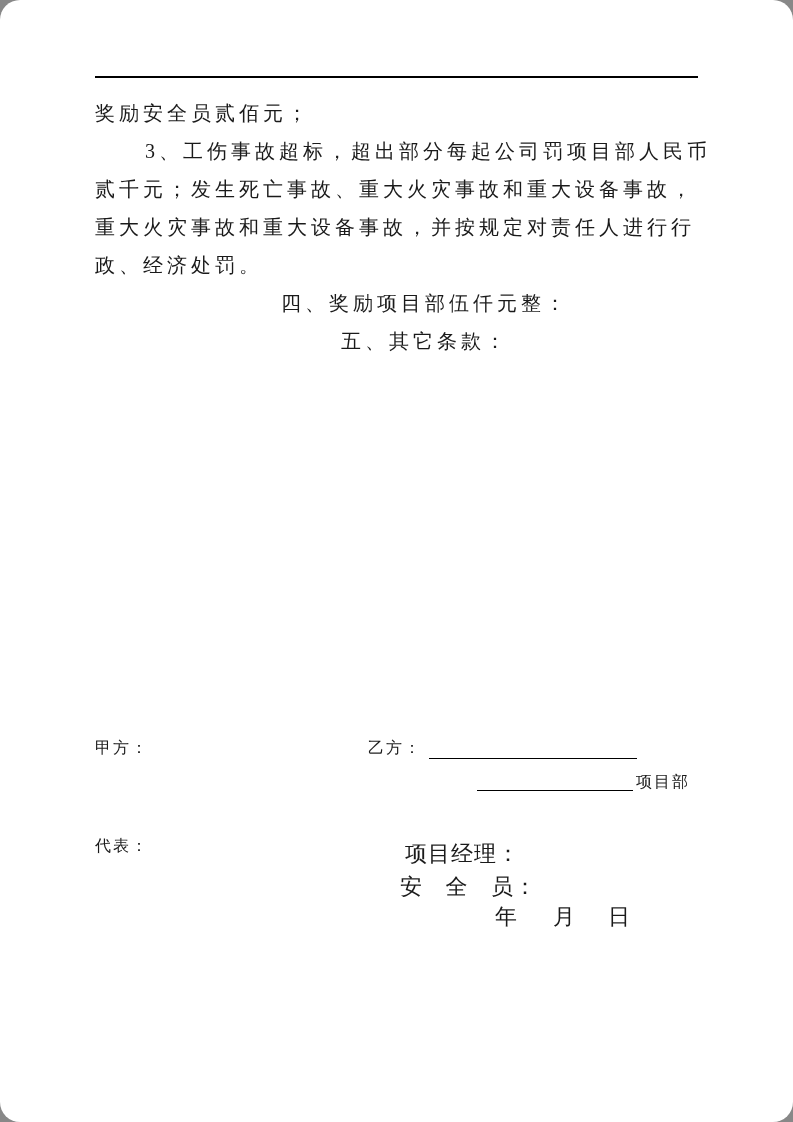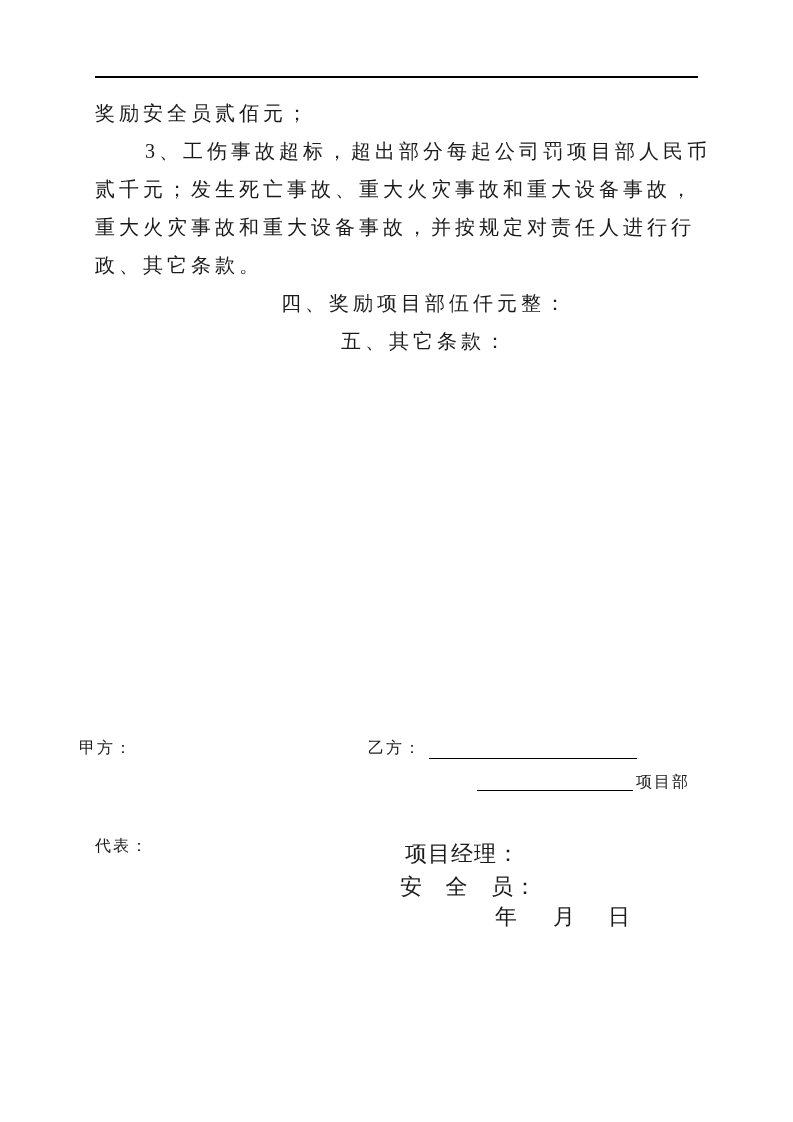--- a/index.html
+++ b/index.html
@@ -6,20 +6,21 @@
   html, body { background: #888; }
   .page {
     position: relative;
     width: 793px;
     height: 1122px;
     margin: 0 auto;
     background: #ffffff;
     font-family: "Liberation Serif", "DejaVu Serif", serif;
     color: #000000;
     overflow: hidden;
+    border-radius: 20px;
   }
   .header-rule {
     position: absolute;
     left: 95px;
     top: 76px;
     width: 603px;
     height: 2px;
     background: #000000;
   }
   .body-text {
@@ -46,21 +47,21 @@
   }
   .sig-label.right-col { font-size: 22px; letter-spacing: 1px; }
   .spaced { word-spacing: 16px; }
   .blank {
     position: absolute;
     height: 21px;
     border-bottom: 1.5px solid #000000;
   }
   .blank-party-b { left: 429px; top: 738px; width: 208px; }
   .blank-dept    { left: 477px; top: 770px; width: 156px; }
-  .pos-party-a { left: 79px;  top: 738px; }
+  .pos-party-a { left: 95px;  top: 738px; }
   .pos-party-b { left: 368px; top: 738px; }
   .pos-dept    { left: 636px; top: 772px; }
   .pos-rep     { left: 95px;  top: 836px; }
   .pos-pm      { left: 405px; top: 839px; }
   .pos-so      { left: 400px; top: 872px; }
   .pos-year    { left: 495px; top: 902px; }
   .pos-month   { left: 553px; top: 902px; }
   .pos-day     { left: 608px; top: 902px; }
 </style>
 </head>
@@ -68,21 +69,21 @@
 
 <div class="page">
 
   <div class="header-rule"></div>
 
   <div class="body-text">
     <div class="line">奖励安全员贰佰元；</div>
     <div class="line indent">3、工伤事故超标，超出部分每起公司罚项目部人民币</div>
     <div class="line">贰千元；发生死亡事故、重大火灾事故和重大设备事故，</div>
     <div class="line">重大火灾事故和重大设备事故，并按规定对责任人进行行</div>
-    <div class="line">政、其它条款。</div>
+    <div class="line">政、经济处罚。</div>
     <div class="line indent">四、奖励项目部伍仟元整：</div>
     <div class="line indent">五、其它条款：</div>
   </div>
 
   <div>
     <span class="sig-label pos-party-a">甲方：</span>
 
     <span class="sig-label pos-party-b">乙方：</span>
     <span class="blank blank-party-b"></span>
 

